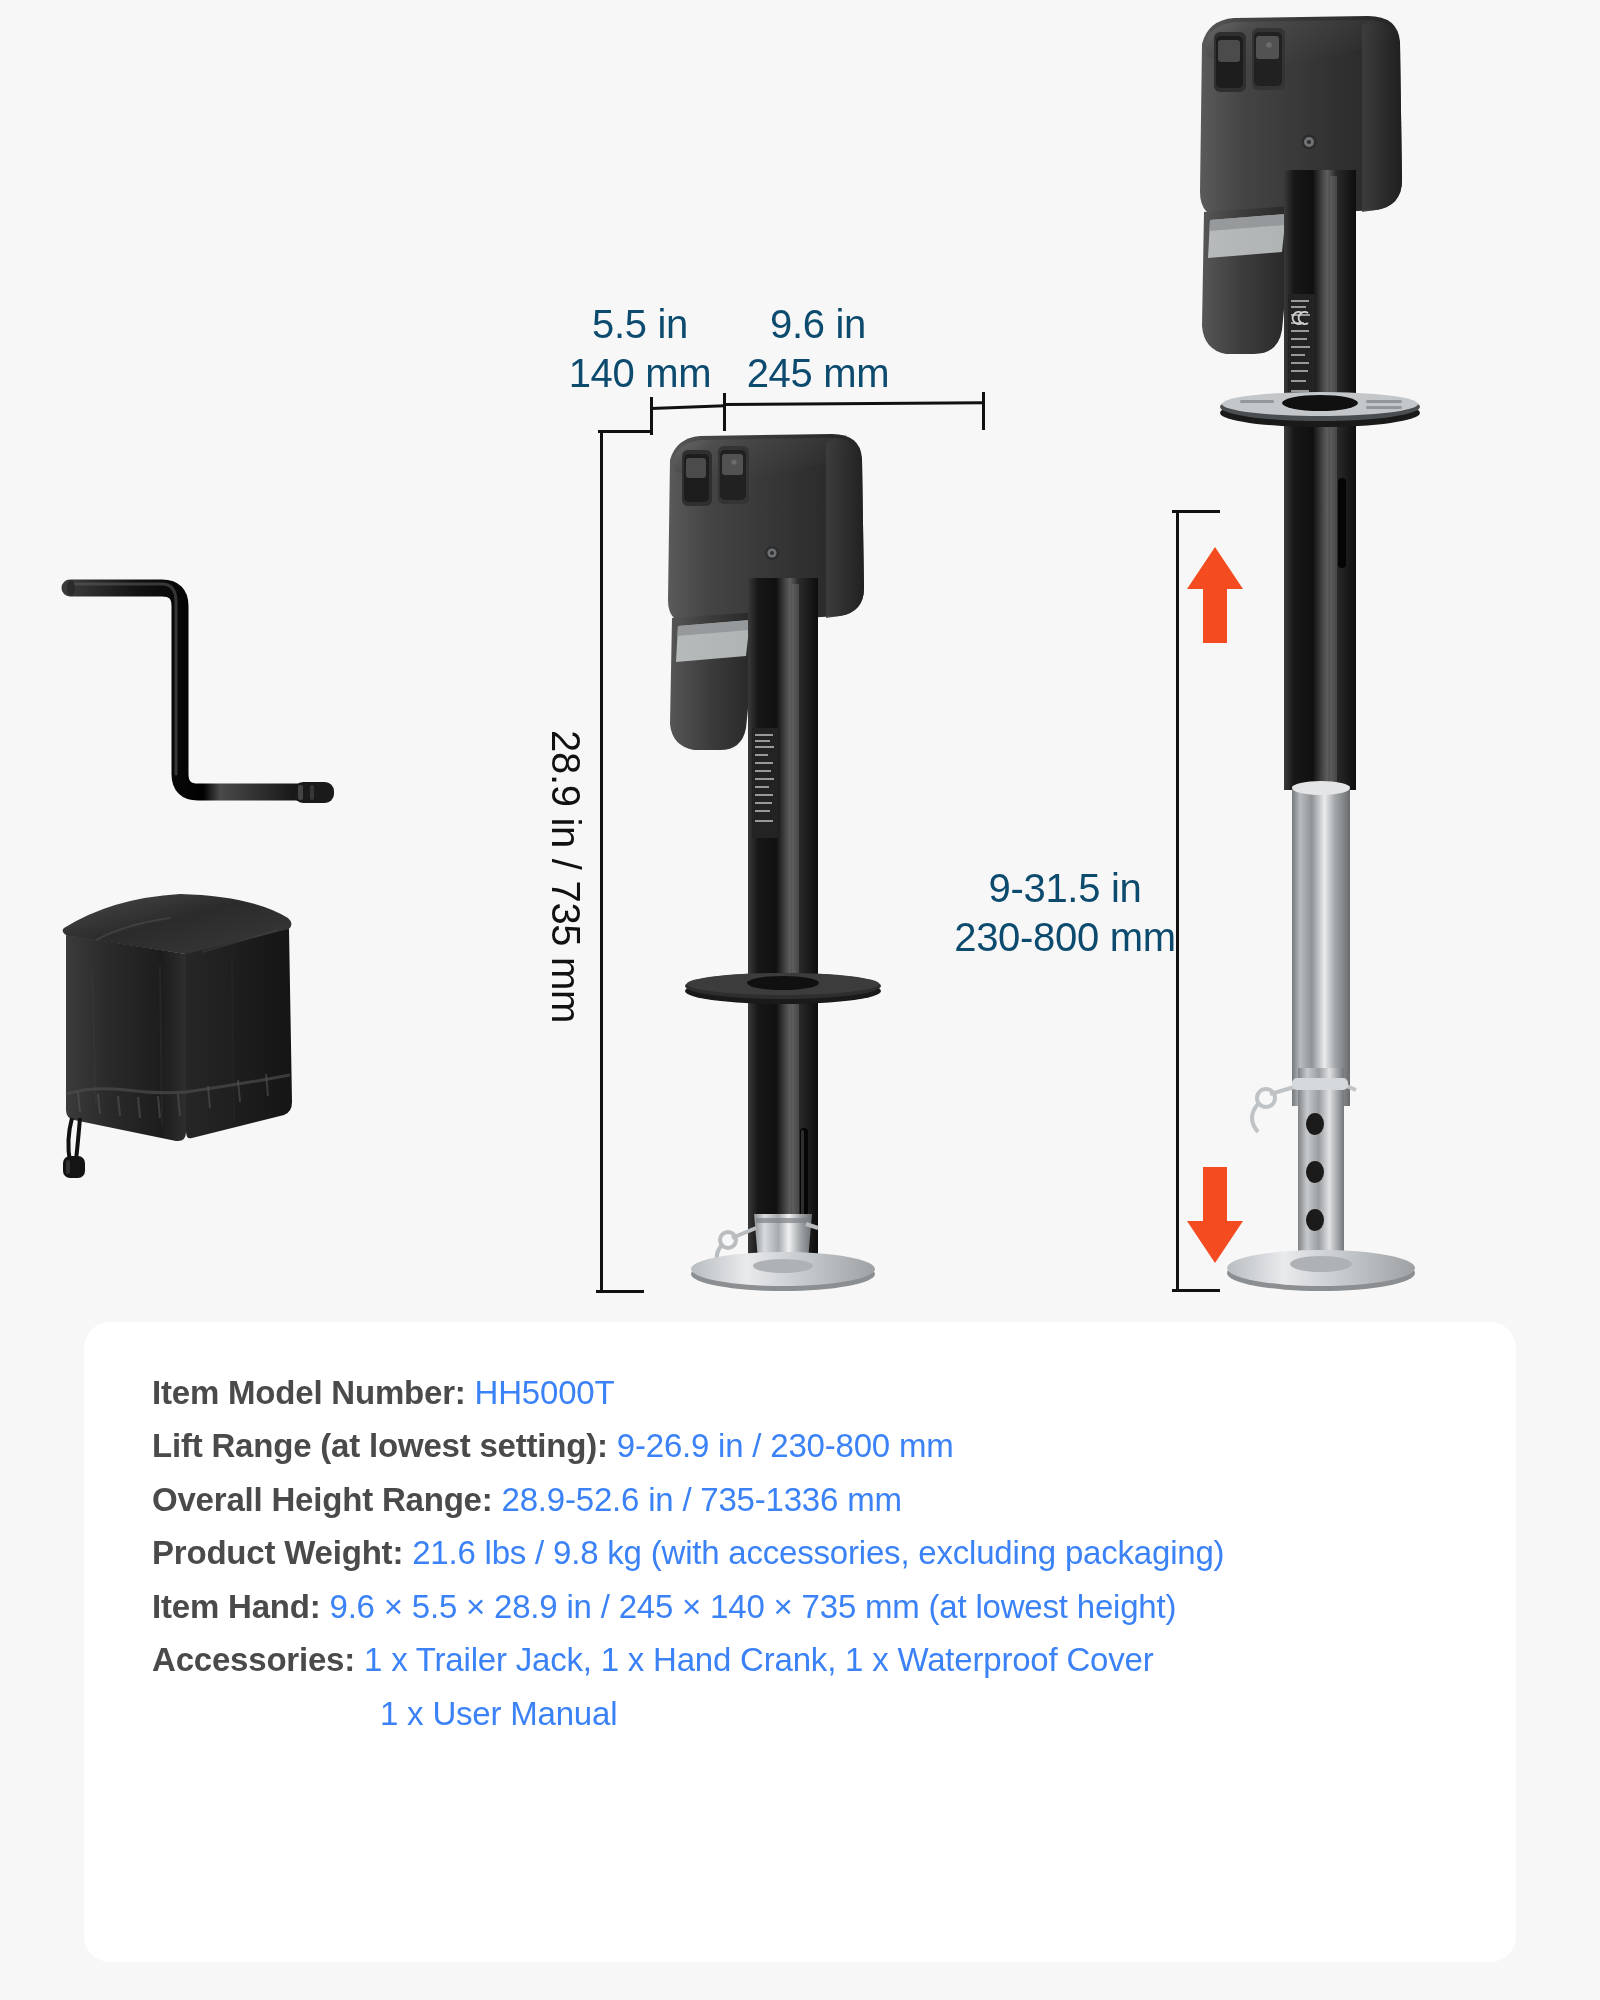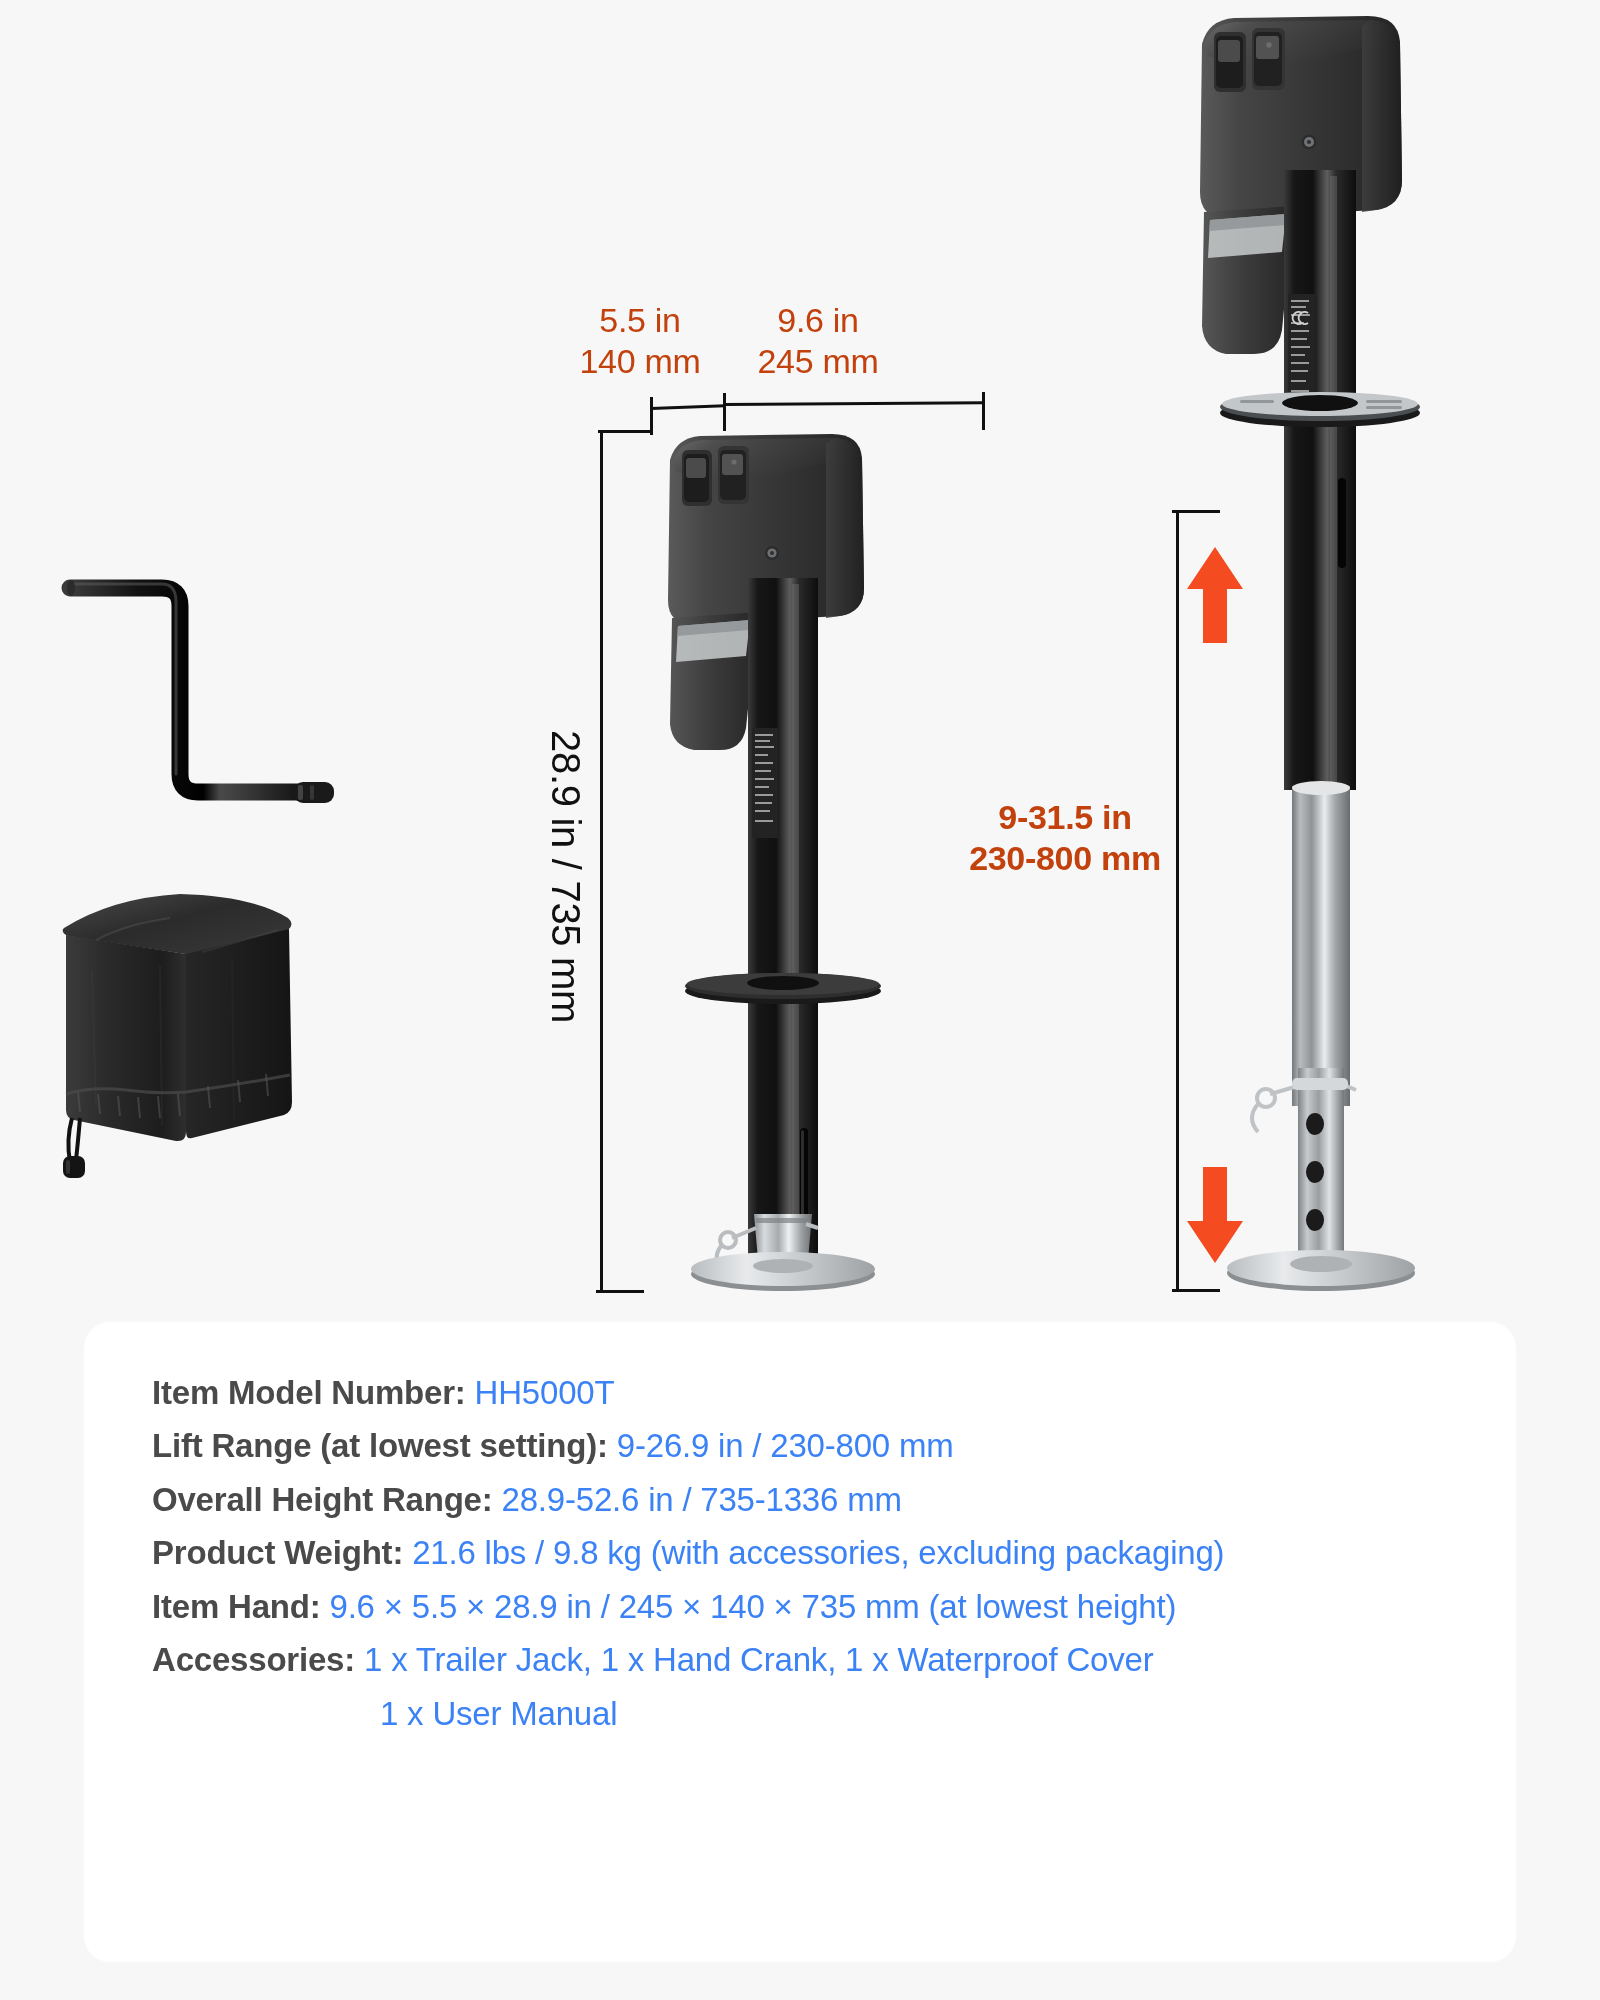--- a/index.html
+++ b/index.html
@@ -14,22 +14,22 @@
   }
 
   
   #stage { position:absolute; left:0; top:0; width:1600px; height:1320px; }
 
   .abs { position:absolute; }
 
   
   .dim-text {
     position:absolute;
-    color:#c2410c;
-    font-size:34px;
+    color:#0c4a6e;
+    font-size:40px;
     line-height:1.22;
     text-align:center;
     font-weight:400;
     letter-spacing:-0.3px;
     white-space:nowrap;
   }
   .dim-text .l2 { display:block; }
 
   .vert-dim {
     position:absolute;
@@ -438,21 +438,21 @@
       <ellipse cx="171" cy="1265" rx="94" ry="18" fill="#8b8f92"></ellipse>
       <ellipse cx="171" cy="1260" rx="94" ry="18" fill="url(#plateG2)"></ellipse>
       <ellipse cx="171" cy="1256" rx="31" ry="8" fill="#aeb2b5"></ellipse>
     </g>
   </svg>
 
   <div class="rule-v" style="left:1176px; top:512px; height:780px;"></div>
   <div class="rule-h" style="left:1172px; top:510px; width:48px;"></div>
   <div class="rule-h" style="left:1172px; top:1289px; width:48px;"></div>
 
-  <div class="dim-text" style="left:935px; top:797px; width:260px;font-weight:bold;">
+  <div class="dim-text" style="left:935px; top:864px; width:260px;">
     <span>9-31.5 in</span>
     <span class="l2">230-800 mm</span>
   </div>
 
   <svg class="abs" style="left:1185px; top:545px;" width="60" height="100" viewBox="0 0 60 100">
     <path d="M 30 2 L 58 44 L 42 44 L 42 98 L 18 98 L 18 44 L 2 44 Z" fill="#f44b20"></path>
   </svg>
 
   <svg class="abs" style="left:1185px; top:1165px;" width="60" height="100" viewBox="0 0 60 100">
     <path d="M 30 98 L 58 56 L 42 56 L 42 2 L 18 2 L 18 56 L 2 56 Z" fill="#f44b20"></path>

